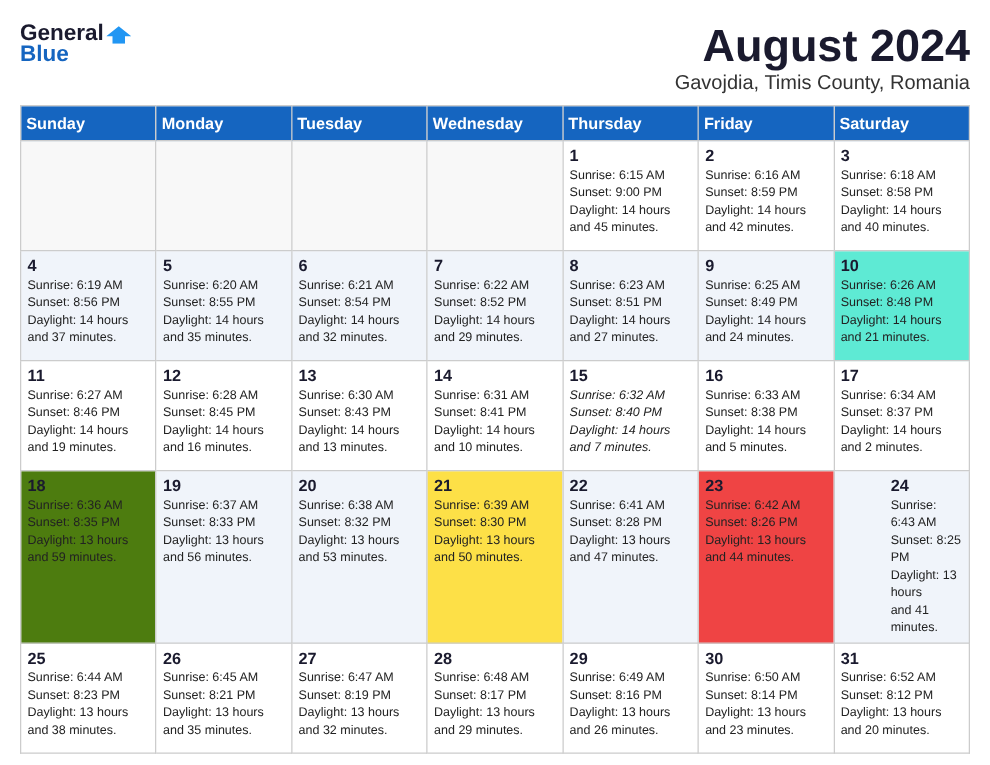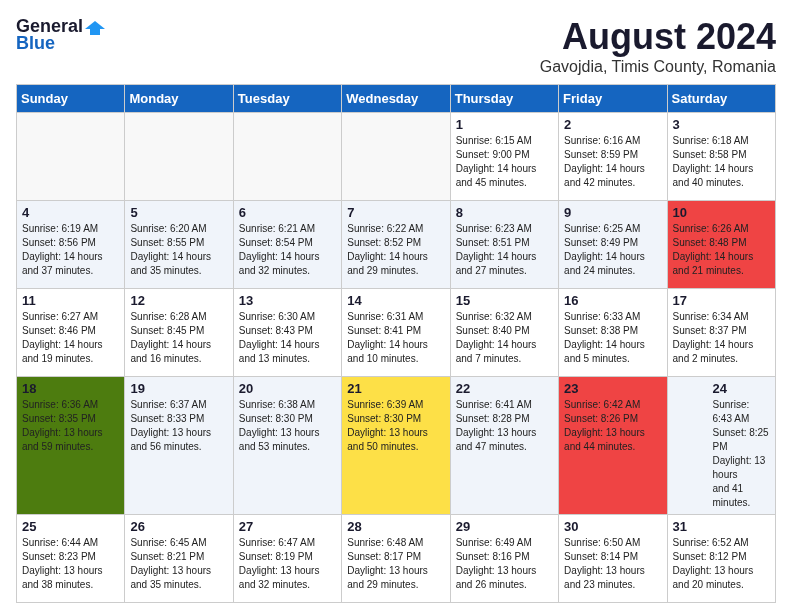--- a/index.html
+++ b/index.html
@@ -178,21 +178,21 @@
 Daylight: 14 hours
 and 27 minutes.</div>
         </td>
         <td style="background: rgb(240, 244, 250);">
           <span class="day-number">9</span>
           <div class="day-info" style="white-space: pre-line;">Sunrise: 6:25 AM
 Sunset: 8:49 PM
 Daylight: 14 hours
 and 24 minutes.</div>
         </td>
-        <td style="background: #ef4444;">
+        <td style="background: #5eead4;">
           <span class="day-number">10</span>
           <div class="day-info" style="white-space: pre-line;">Sunrise: 6:26 AM
 Sunset: 8:48 PM
 Daylight: 14 hours
 and 21 minutes.</div>
         </td>
       </tr>
       <tr class="week-row">
         <td>
           <span class="day-number">11</span>
@@ -217,21 +217,21 @@
         </td>
         <td>
           <span class="day-number">14</span>
           <div class="day-info" style="white-space: pre-line;">Sunrise: 6:31 AM
 Sunset: 8:41 PM
 Daylight: 14 hours
 and 10 minutes.</div>
         </td>
         <td>
           <span class="day-number">15</span>
-          <div class="day-info" style="white-space: pre-line;">Sunrise: 6:32 AM
+          <div class="day-info" style="white-space: pre-line; font-style: italic;">Sunrise: 6:32 AM
 Sunset: 8:40 PM
 Daylight: 14 hours
 and 7 minutes.</div>
         </td>
         <td>
           <span class="day-number">16</span>
           <div class="day-info" style="white-space: pre-line;">Sunrise: 6:33 AM
 Sunset: 8:38 PM
 Daylight: 14 hours
 and 5 minutes.</div>
@@ -255,21 +255,21 @@
         <td style="background: rgb(240, 244, 250);">
           <span class="day-number">19</span>
           <div class="day-info" style="white-space: pre-line;">Sunrise: 6:37 AM
 Sunset: 8:33 PM
 Daylight: 13 hours
 and 56 minutes.</div>
         </td>
         <td style="background: rgb(240, 244, 250);">
           <span class="day-number">20</span>
           <div class="day-info" style="white-space: pre-line;">Sunrise: 6:38 AM
-Sunset: 8:30 PM
+Sunset: 8:32 PM
 Daylight: 13 hours
 and 53 minutes.</div>
         </td>
         <td style="background: #fde047;">
           <span class="day-number">21</span>
           <div class="day-info" style="white-space: pre-line;">Sunrise: 6:39 AM
 Sunset: 8:30 PM
 Daylight: 13 hours
 and 50 minutes.</div>
         </td>

